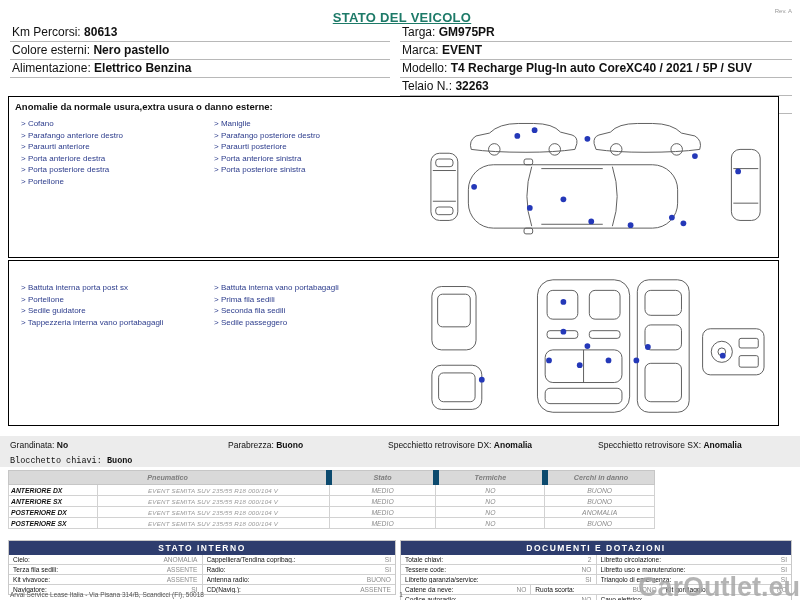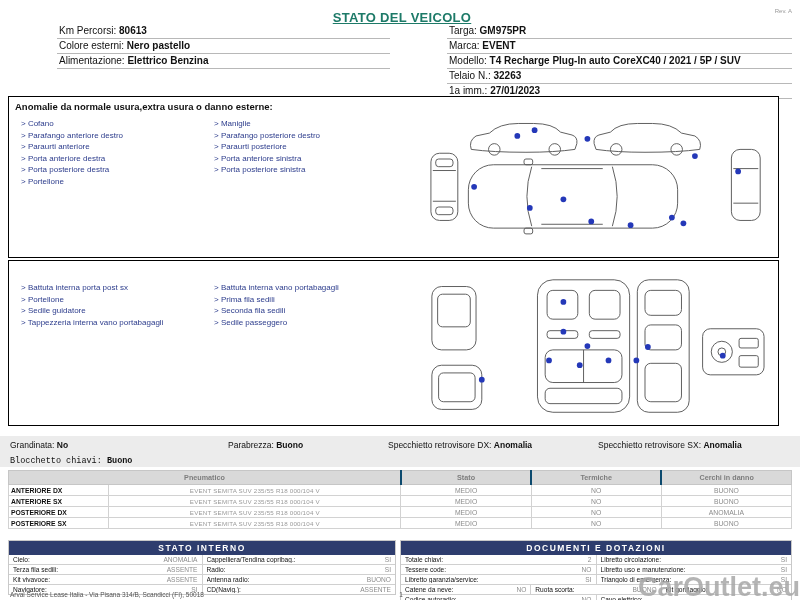--- a/index.html
+++ b/index.html
@@ -4,40 +4,40 @@
 <style>
   *{box-sizing:border-box;margin:0;padding:0;}
   html,body{width:800px;height:600px;}
   body{font-family:"Liberation Sans","DejaVu Sans",sans-serif;background:#fff;position:relative;color:#111;}
   #page{position:absolute;inset:0;background:#fff;overflow:hidden;}
   .header{position:absolute;top:8px;left:10px;right:6px;height:18px;text-align:center;}
   .title{font-size:13px;font-weight:bold;color:var(--accent_teal);text-decoration:underline;letter-spacing:.3px;}
   .rev{position:absolute;right:2px;top:0;font-size:6px;color:#999;}
   .info-left{position:absolute;top:24px;left:10px;width:380px;}
   .info-right{position:absolute;top:24px;left:400px;width:392px;}
-  .irow{border-bottom:1px solid #b8b8b8;font-size:10px;padding:1px 2px 2px;white-space:nowrap;overflow:hidden;margin-left:47px;}
+  .irow{border-bottom:1px solid #b8b8b8;font-size:12px;padding:1px 2px 2px;white-space:nowrap;overflow:hidden;}
   .ival{font-weight:bold;}
   .dbox{position:absolute;left:8px;width:771px;border:1px solid #000;background:#fff;}
   .box-ext{top:96px;height:162px;}
   .box-int{top:260px;height:166px;}
   .dheading{font-size:9.5px;font-weight:bold;padding:4px 6px 2px;}
   .dcol{position:absolute;top:22px;width:165px;font-size:8px;line-height:10.5px;color:#2c3c8c;}
   .c1{left:12px;}
   .c2{left:205px;}
   .ditem{margin-bottom:1px;}
   .dsvg{position:absolute;top:14px;right:2px;width:358px;height:144px;}
   .outline{fill:none;stroke:#5a5a5a;stroke-width:1;}
   .strip{position:absolute;top:436px;left:0;width:800px;height:31px;background:#ececec;font-size:8.5px;}
   .sitem{position:absolute;top:4px;white-space:nowrap;}
   .sitem b,.sline2 b{font-weight:bold;}
   .s0{left:10px;}.s1{left:228px;}.s2{left:388px;}.s3{left:598px;}
   .sline2{position:absolute;top:20px;left:10px;white-space:nowrap;font-family:Liberation Mono, monospace;}
-  .tyres{position:absolute;top:470px;left:8px;width:784px;border-collapse:collapse;}
+  .tyres{position:absolute;top:470px;left:8px;width:647px;border-collapse:collapse;font-style:italic;}
   .tyres th{background:#d9d9d9;color:#7d7d7d;font-size:7.2px;font-weight:bold;padding:2px 0;border:1px solid #c6c6c6;}
-  .tyres th+th{border-left:2px solid #0c4a6e;}
+  .tyres th+th{border-left:6px solid #0c4a6e;}
   .tyres td{border:1px solid #d2d2d2;padding:1.5px 2px;}
   .tpos{font-size:6.8px;font-weight:bold;width:100px;padding-left:4px;}
   .tspec{font-size:6.2px;color:#9a9a9a;text-align:center;width:292px;letter-spacing:.2px;}
   .tval{font-size:6.8px;color:#8c8c8c;text-align:center;width:130px;}
   .btable{position:absolute;top:540px;border:1px solid #c9c9c9;background:#fff;}
   .stato{left:8px;width:388px;}
   .docs{left:400px;width:392px;}
   .bhead{background:var(--header_navy);color:#fff;font-size:8.5px;font-weight:bold;text-align:center;letter-spacing:1.5px;padding:2px 0;}
   .prow{display:flex;border-top:1px solid #d0d0d0;}
   .prow:first-child{border-top:none;}

